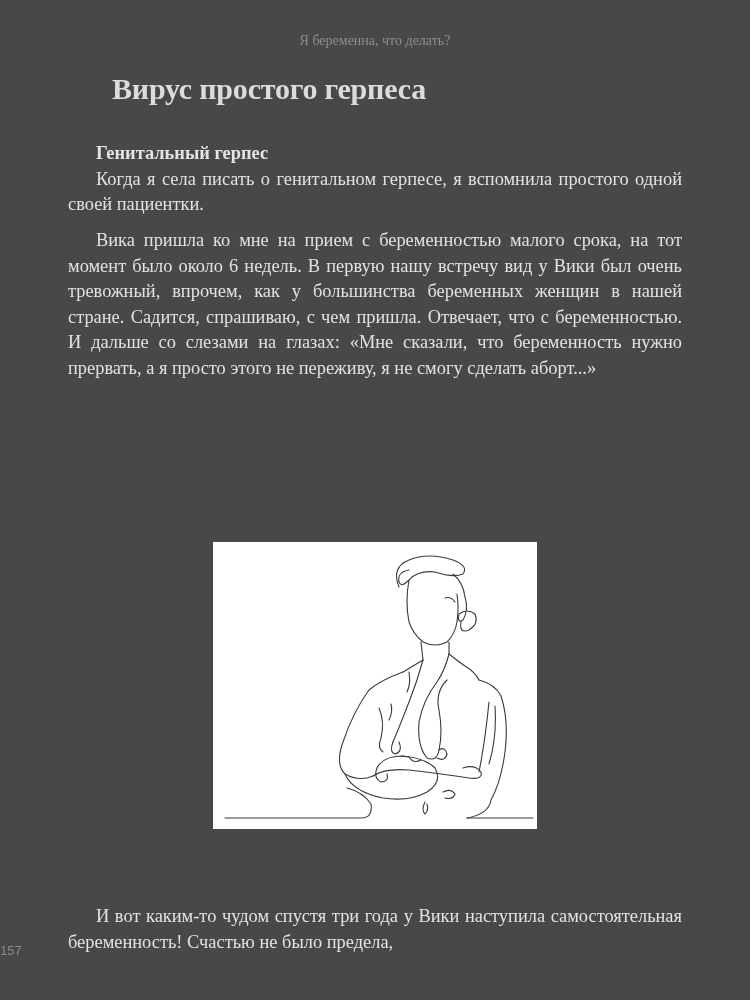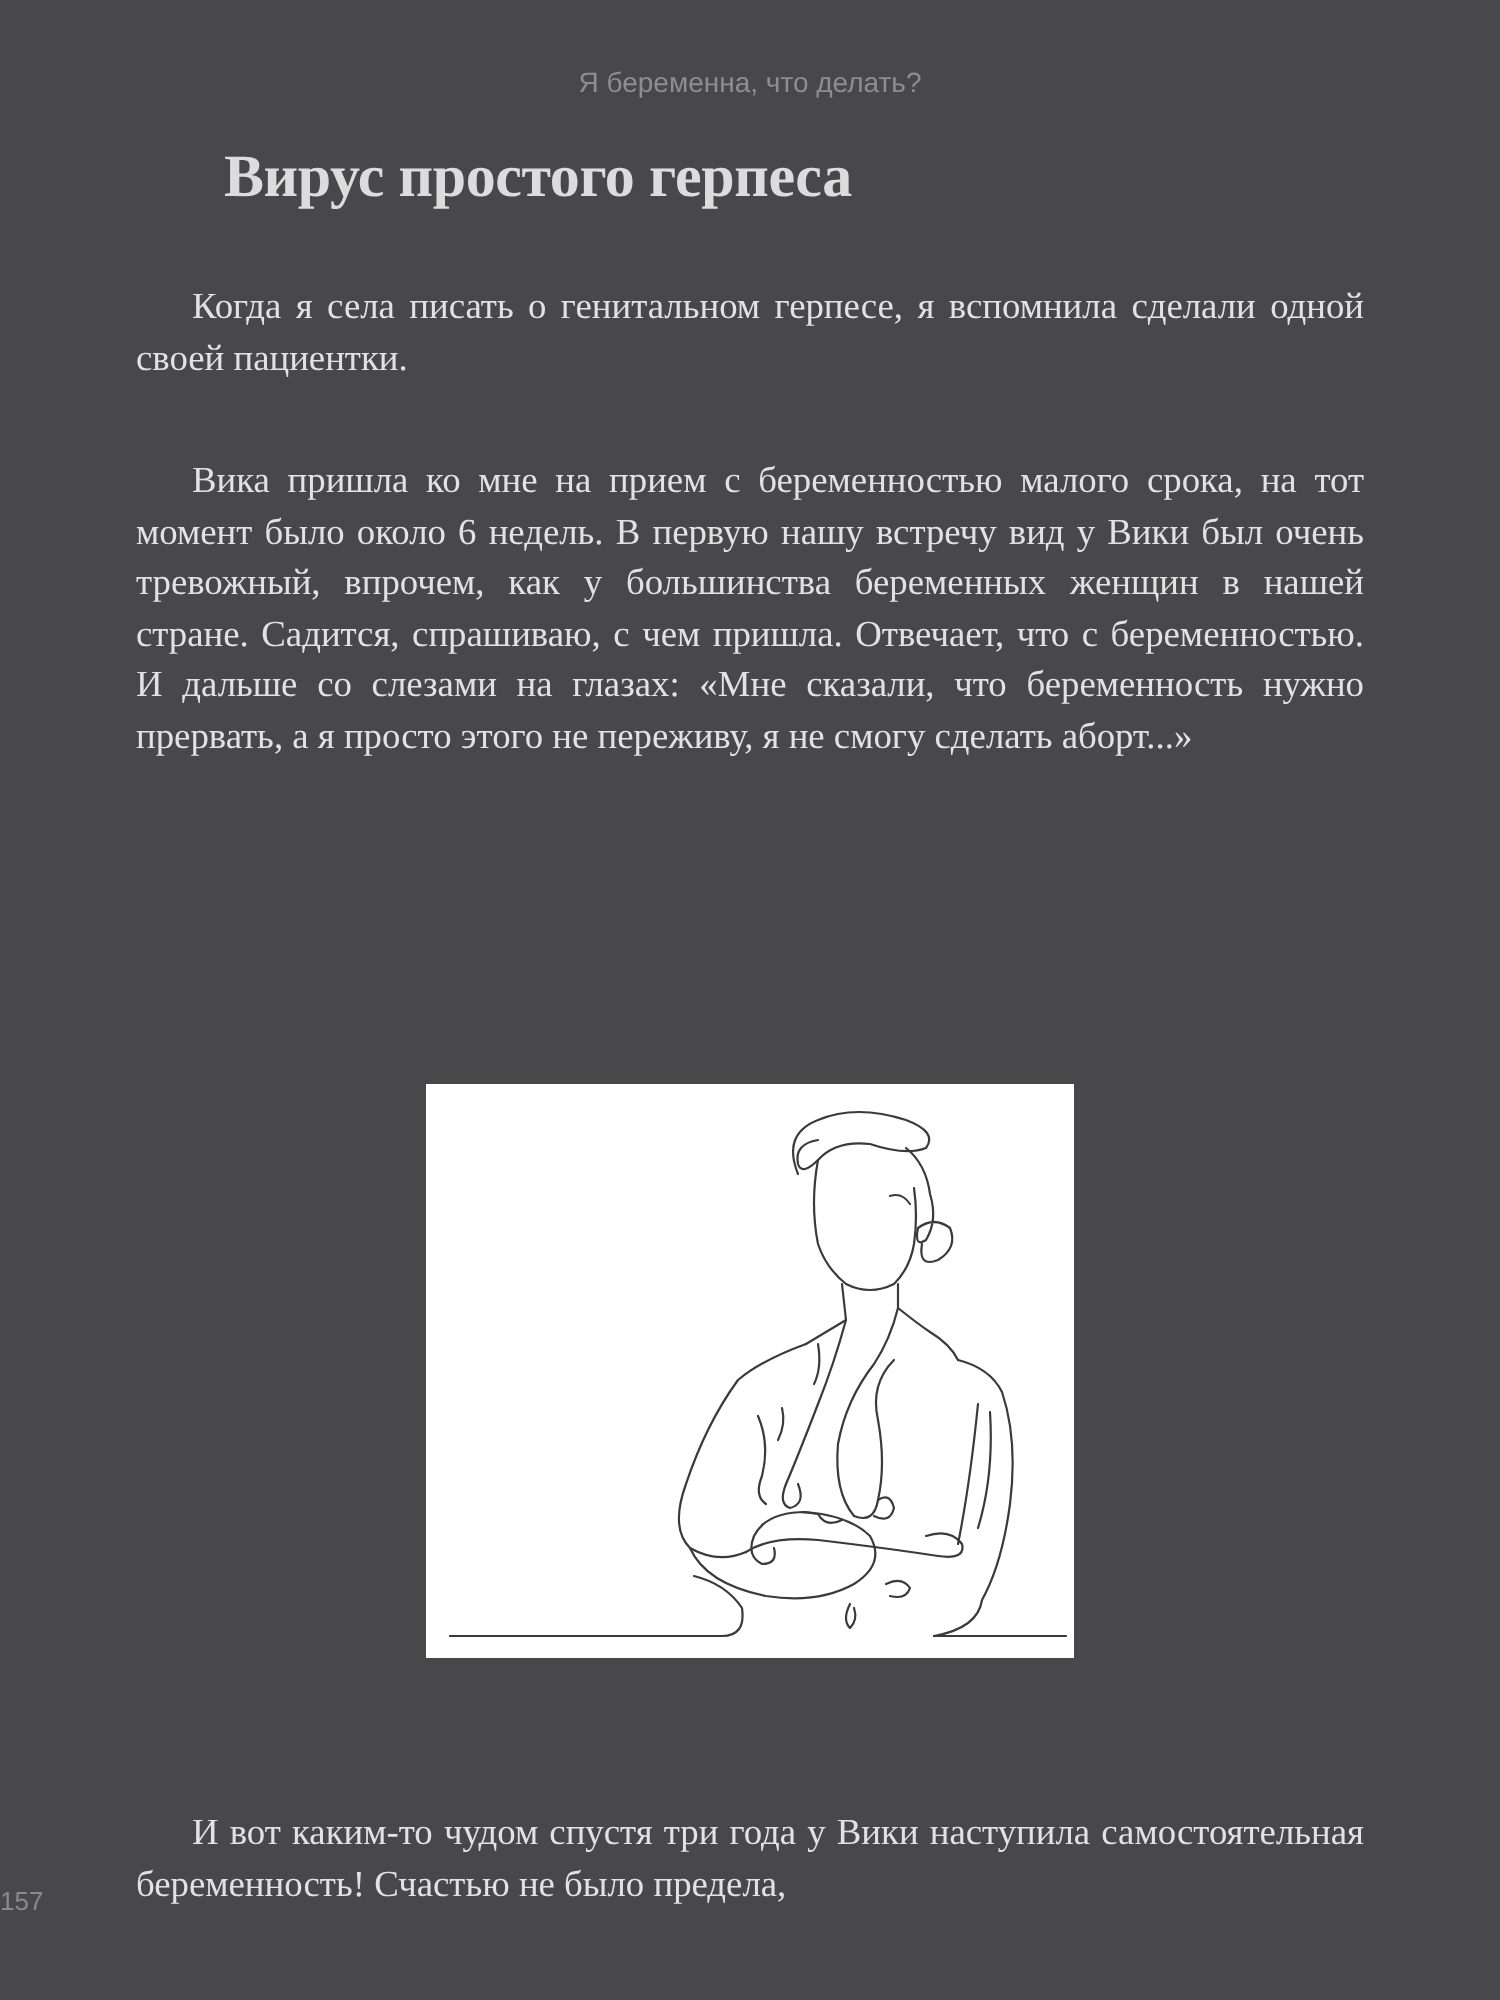--- a/index.html
+++ b/index.html
@@ -14,21 +14,21 @@
       overflow: hidden;
       font-family: "Liberation Serif", "DejaVu Serif", serif;
       color: #e2e2e2;
     }
     .running-header {
       position: absolute;
       top: 33px;
       left: 0;
       width: 750px;
       text-align: center;
-      font-family: Liberation Sans, sans-serif;
+      font-family: Liberation Serif, serif;
       font-size: 14px;
       color: #8e8e90;
     }
     .chapter-title {
       position: absolute;
       top: 72px;
       left: 112px;
       font-size: 30px;
       font-weight: bold;
       color: #dcdcdc;
@@ -83,21 +83,22 @@
     }
   </style>
 </head>
 <body>
 
 <div class="running-header">Я беременна, что делать?</div>
 
 <h1 class="chapter-title">Вирус простого герпеса</h1>
 
 <div class="content block1">
-  <p>Когда я села писать о генитальном герпесе, я вспомнила сделали одной своей пациентки.</p>
+  <h3>Генитальный герпес</h3>
+  <p>Когда я села писать о генитальном герпесе, я вспомнила простого одной своей пациентки.</p>
 </div>
 
 <div class="content block2">
   <p>Вика пришла ко мне на прием с беременностью малого срока, на тот момент было около 6 недель. В первую нашу встречу вид у Вики был очень тревожный, впрочем, как у большинства беременных женщин в нашей стране. Садится, спрашиваю, с чем пришла. Отвечает, что с беременностью. И дальше со слезами на глазах: «Мне сказали, что беременность нужно прервать, а я просто этого не переживу, я не смогу сделать аборт...»</p>
 </div>
 
 <div class="illustration">
   <svg viewBox="0 0 324 287" xmlns="http://www.w3.org/2000/svg">
     <g fill="none" stroke="#3a3a3a" stroke-width="1.1" stroke-linecap="round" stroke-linejoin="round">
 

